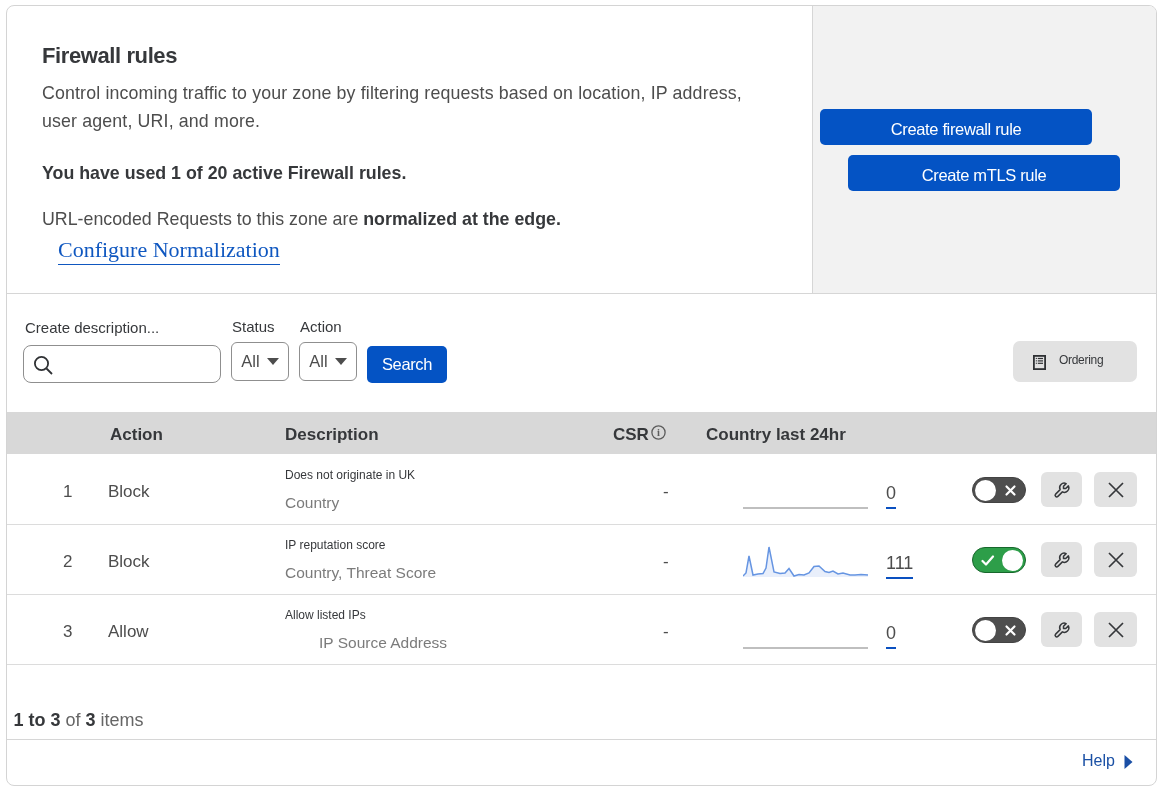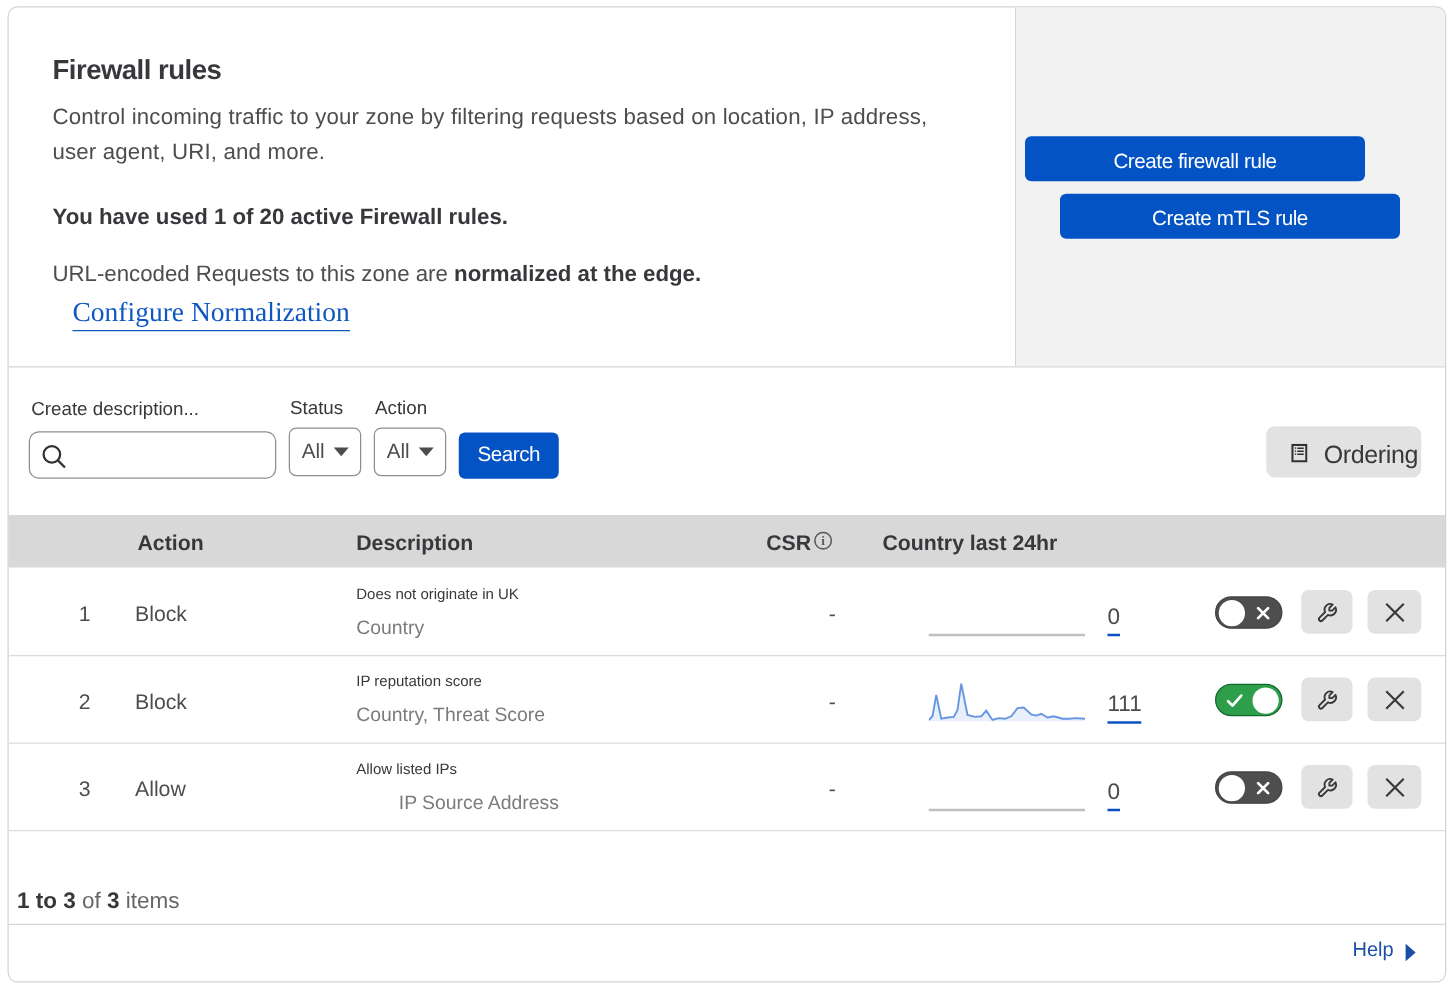--- a/index.html
+++ b/index.html
@@ -61,21 +61,21 @@
 <div class="abs" style="left:1013px; top:341px; width:124px; height:41px; background:#e2e2e2; border-radius:7px;">
   <svg style="position:absolute; left:20px; top:13.5px;" width="13" height="15" viewBox="0 0 13 15">
     <rect x="0.9" y="0.9" width="11.2" height="13.2" fill="none" stroke="#2f3134" stroke-width="1.8"></rect>
     <rect x="2.8" y="2.9" width="1.1" height="1.1" fill="#2f3134"></rect>
     <rect x="2.8" y="5.3" width="1.1" height="1.1" fill="#2f3134"></rect>
     <rect x="2.8" y="7.7" width="1.1" height="1.1" fill="#2f3134"></rect>
     <line x1="4.8" y1="3.5" x2="10" y2="3.5" stroke="#2f3134" stroke-width="1.2"></line>
     <line x1="4.8" y1="5.9" x2="10" y2="5.9" stroke="#2f3134" stroke-width="1.2"></line>
     <line x1="4.8" y1="8.3" x2="10" y2="8.3" stroke="#2f3134" stroke-width="1.2"></line>
   </svg>
-  <span style="position:absolute; left:46px; top:11.5px; font-size:20px; letter-spacing:-0.3px; color:#36383b;">Ordering</span>
+  <span style="position:absolute; left:46px; top:11.5px; font-size:12px; letter-spacing:-0.3px; color:#36383b;">Ordering</span>
 </div>
 
 <div class="abs" style="left:7px; top:412px; width:1149px; height:42px; background:#d8d8d8;"></div>
 <div class="abs hdr" style="left:110px; top:425px;">Action</div>
 <div class="abs hdr" style="left:285px; top:425px;">Description</div>
 <div class="abs hdr" style="left:613px; top:425px;">CSR</div>
 <svg class="abs" style="left:651px; top:425px;" width="15" height="15" viewBox="0 0 15 15">
   <circle cx="7.5" cy="7.5" r="6.6" fill="none" stroke="#5c5c5c" stroke-width="1.3"></circle>
   <text x="7.5" y="11.4" font-family="Liberation Serif, serif" font-size="10.5" fill="#5c5c5c" text-anchor="middle" font-weight="bold">i</text>
 </svg>

